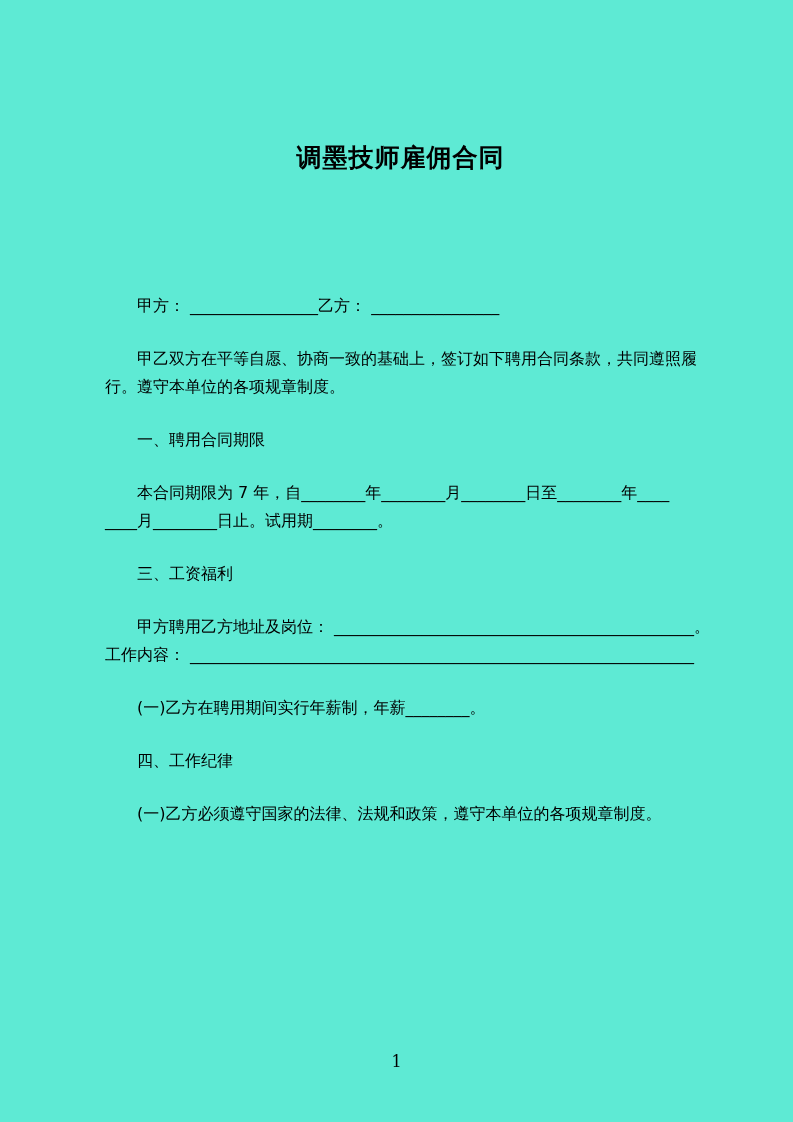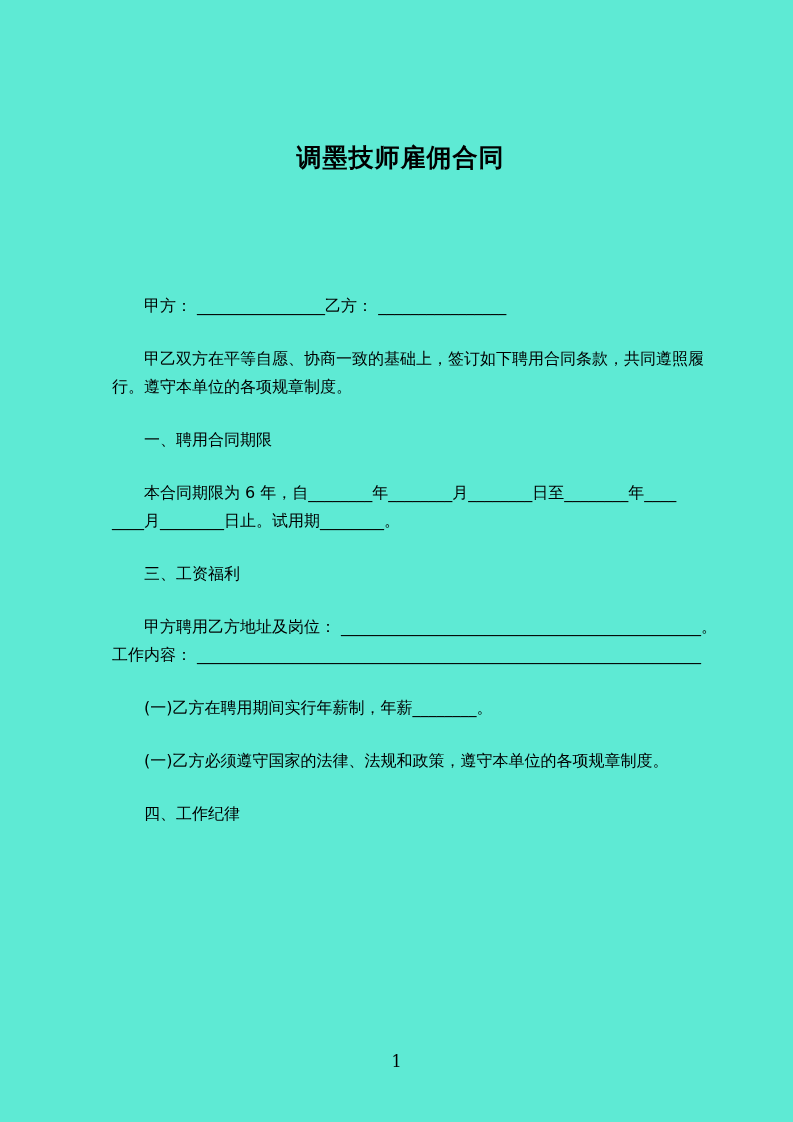--- a/index.html
+++ b/index.html
@@ -23,21 +23,21 @@
   .doc-title {
     margin: 0 0 118px 0;
     font-size: 25px;
     font-weight: 700;
     line-height: 32px;
     text-align: center;
     letter-spacing: 1px;
     white-space: nowrap;
   }
   .para {
-    margin: 25px 8px;
+    margin: 25px 1px;
     font-size: 16px;
   }
   .line {
     line-height: 28px;
     white-space: nowrap;
   }
   .indent {
     text-indent: 32px;
   }
   .blank {
@@ -70,39 +70,39 @@
 
     <div class="para">
       <div class="line indent">甲乙双方在平等自愿、协商一致的基础上，签订如下聘用合同条款，共同遵照履</div>
       <div class="line">行。遵守本单位的各项规章制度。</div>
     </div>
 
     <div class="para">
       <div class="line indent">一、聘用合同期限</div>
     </div>
     <div class="para">
-      <div class="line indent">本合同期限为 6 年，自________年________月________日至________年____</div>
+      <div class="line indent">本合同期限为 7 年，自________年________月________日至________年____</div>
       <div class="line">____月________日止。试用期________。</div>
     </div>
 
     <div class="para">
       <div class="line indent">三、工资福利</div>
     </div>
 
     <div class="para">
       <div class="line indent">甲方聘用乙方地址及岗位： _____________________________________________。</div>
       <div class="line">工作内容： _______________________________________________________________</div>
     </div>
     <div class="para">
       <div class="line indent">(一)乙方在聘用期间实行年薪制，年薪________。</div>
     </div>
 
     <div class="para">
-      <div class="line indent">(一)乙方必须遵守国家的法律、法规和政策，遵守本单位的各项规章制度。</div>
+      <div class="line indent">四、工作纪律</div>
     </div>
     <div class="para">
-      <div class="line indent">四、工作纪律</div>
+      <div class="line indent">(一)乙方必须遵守国家的法律、法规和政策，遵守本单位的各项规章制度。</div>
     </div>
 
   </div>
 
   <div class="page-number">1</div>
 </div>
 
 </body></html>

